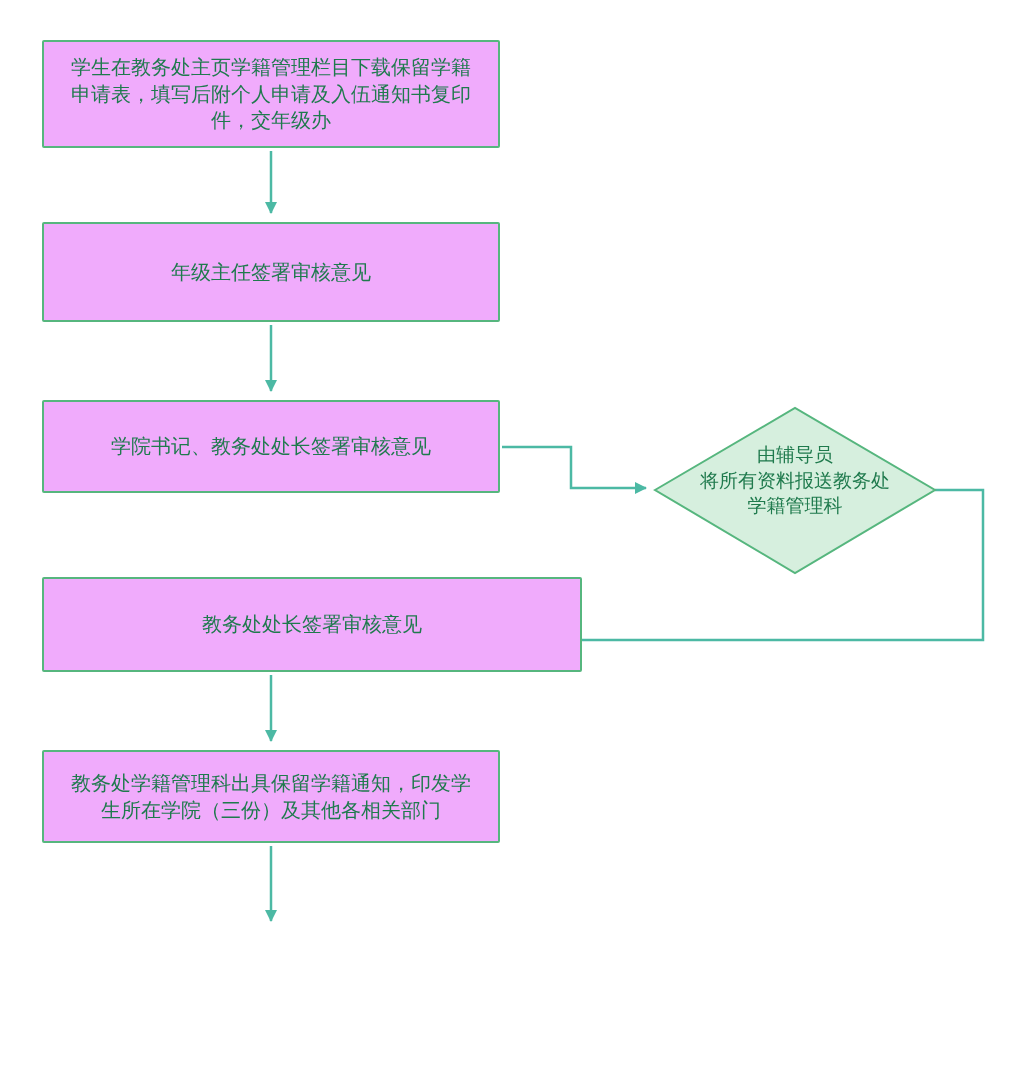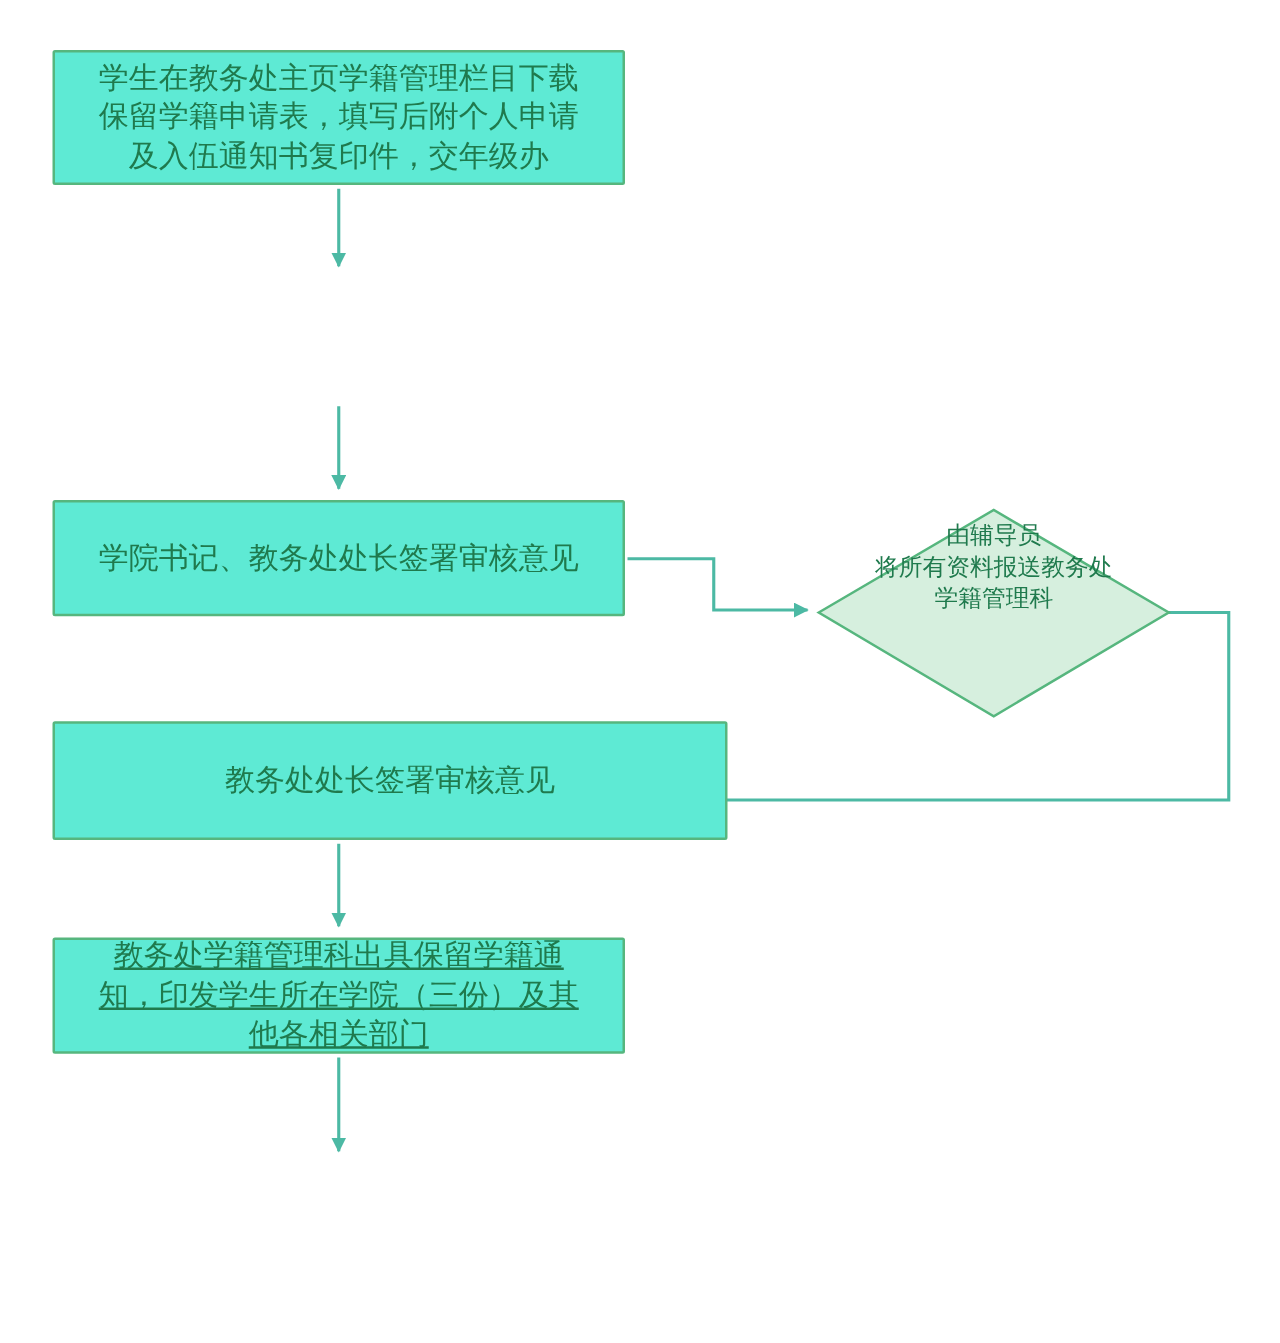--- a/index.html
+++ b/index.html
@@ -17,42 +17,42 @@
   }
   .connectors {
     position: absolute;
     left: 0;
     top: 0;
     pointer-events: none;
   }
   .flow-box {
     position: absolute;
     box-sizing: border-box;
-    background: #5eead4;
+    background: #f0abfc;
     border: 2px solid #56b67e;
     border-radius: 2px;
     color: #1f7a4d;
-    font-size: 24px;
+    font-size: 20px;
     line-height: 1.32;
     display: flex;
     align-items: center;
     justify-content: center;
     text-align: center;
     padding: 6px 26px;
   }
   .box1 { left: 42px;  top: 40px;  width: 458px; height: 108px; }
   .box2 { left: 42px;  top: 222px; width: 458px; height: 100px; }
   .box3 { left: 42px;  top: 400px; width: 458px; height: 93px;  }
   .box4 { left: 42px;  top: 577px; width: 540px; height: 95px;  }
-  .box5 { left: 42px;  top: 750px; width: 458px; height: 93px; text-decoration: underline;  }
+  .box5 { left: 42px;  top: 750px; width: 458px; height: 93px;  }
   .box6 { left: 42px;  top: 930px; width: 458px; height: 100px; }
   .diamond-text {
     position: absolute;
     left: 663px;
-    top: 416px;
+    top: 442px;
     width: 264px;
     color: #1f7a4d;
     font-size: 19px;
     line-height: 1.35;
     text-align: center;
     white-space: pre-line;
   }
 </style>
 </head>
 <body>
@@ -78,20 +78,23 @@
 
     <path d="M271,846 L271,921" stroke="#4cb9a4" stroke-width="2.5" fill="none" marker-end="url(#arrowhead)"></path>
 
     <polygon points="655,490 795,408 935,490 795,573" fill="#d6efde" stroke="#56b67e" stroke-width="2"></polygon>
   </svg>
 
   <div class="flow-box box1">
     <span>学生在教务处主页学籍管理栏目下载保留学籍申请表，填写后附个人申请及入伍通知书复印件，交年级办</span>
   </div>
 
+  <div class="flow-box box2">
+    <span>年级主任签署审核意见</span>
+  </div>
 
   <div class="flow-box box3">
     <span>学院书记、教务处处长签署审核意见</span>
   </div>
 
   <div class="flow-box box4">
     <span>教务处处长签署审核意见</span>
   </div>
 
   <div class="flow-box box5">

